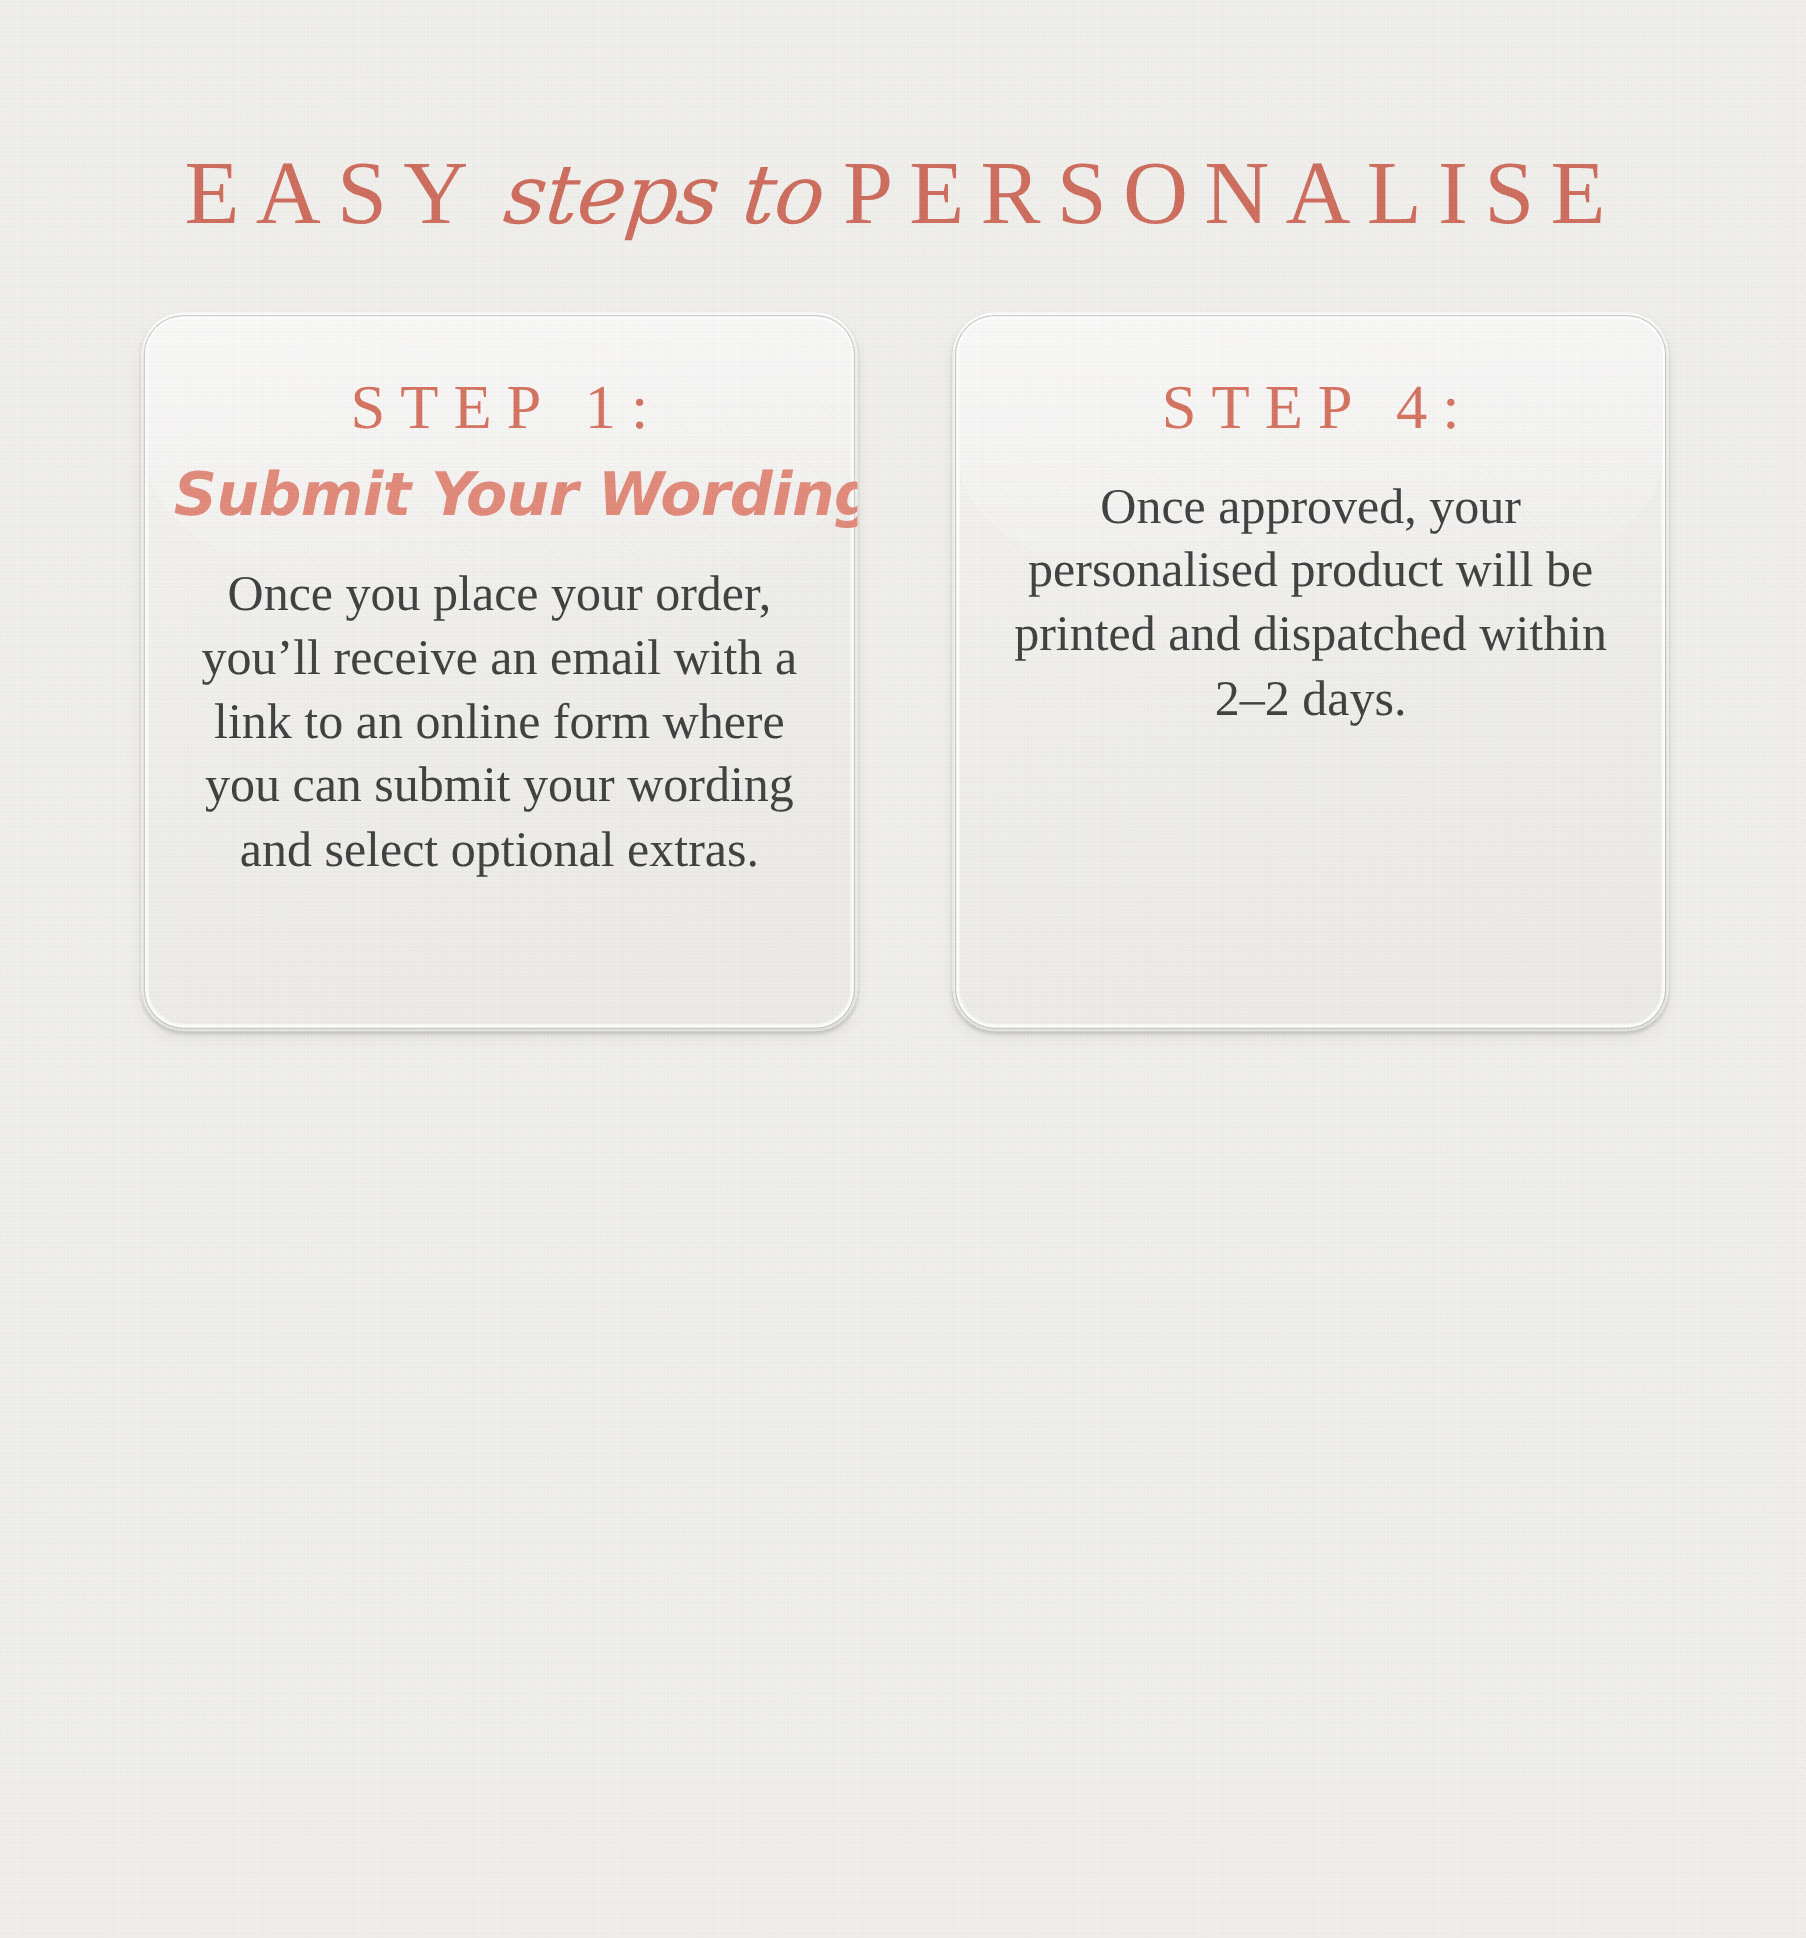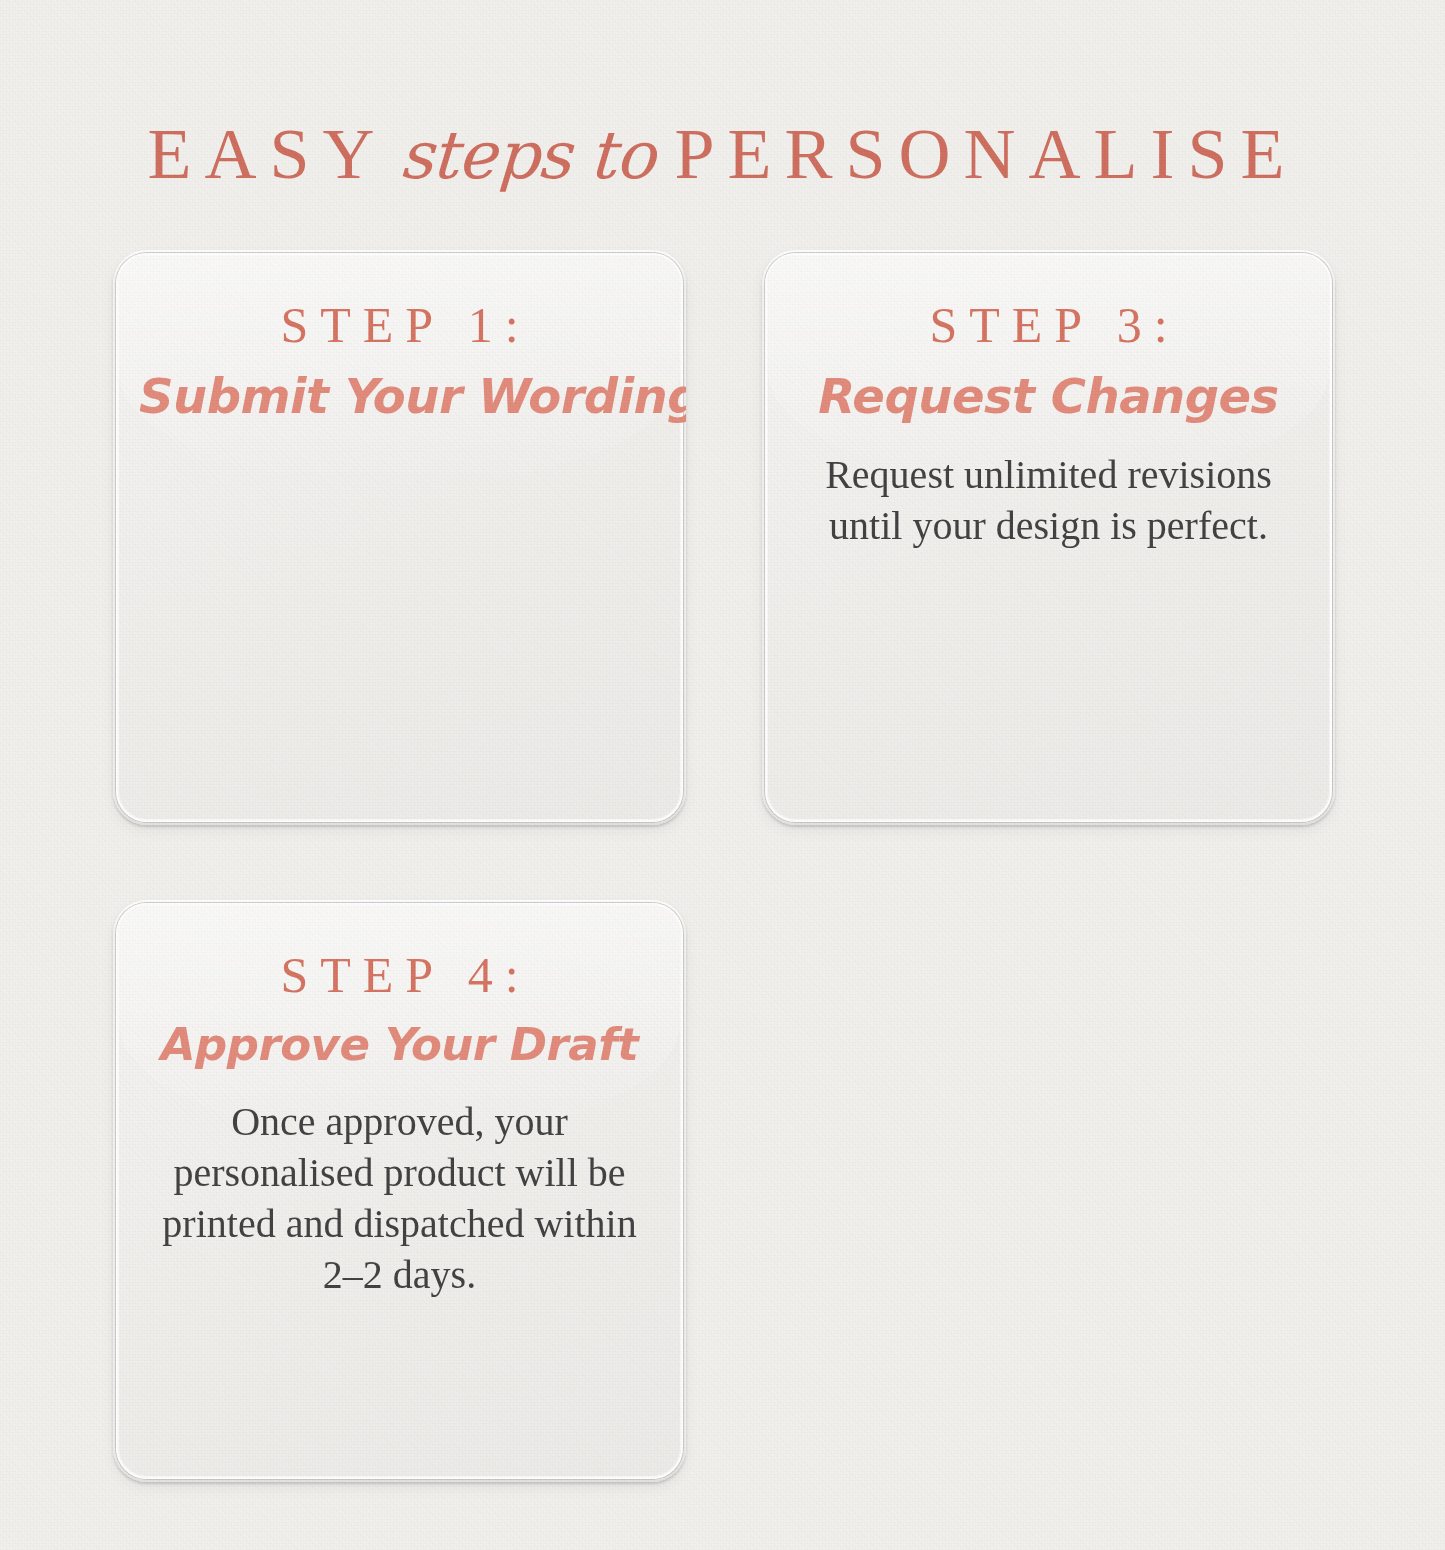--- a/index.html
+++ b/index.html
@@ -167,36 +167,29 @@
   <div id="headline">
     <span class="headline-serif">EASY</span><span class="headline-script">steps to</span><span class="headline-serif">PERSONALISE</span>
   </div>
 
   <div id="cards">
 
     <div class="step-card">
       <div class="card-inner">
         <div class="step-label">STEP 1:</div>
         <div class="step-heading">Submit Your Wording</div>
+        <div class="step-body">Once you place your order, you’ll receive an email with a link to an online form where you can submit your wording and select optional extras.</div>
       </div>
     </div>
 
 
-    <div class="step-card">
-      <div class="card-inner">
-        <div class="step-label">STEP 3:</div>
-        <div class="step-heading">Request Changes</div>
-        <div class="step-body">Request unlimited revisions until your design is perfect.</div>
-      </div>
-    </div>
 
     <div class="step-card">
       <div class="card-inner">
         <div class="step-label">STEP 4:</div>
-        <div class="step-heading heading-long">Approve Your Draft</div>
         <div class="step-body">Once approved, your personalised product will be printed and dispatched within 2–2 days.</div>
       </div>
     </div>
 
   </div>
 </div>
 
 <div id="paper-texture"></div>
 
 </body></html>

